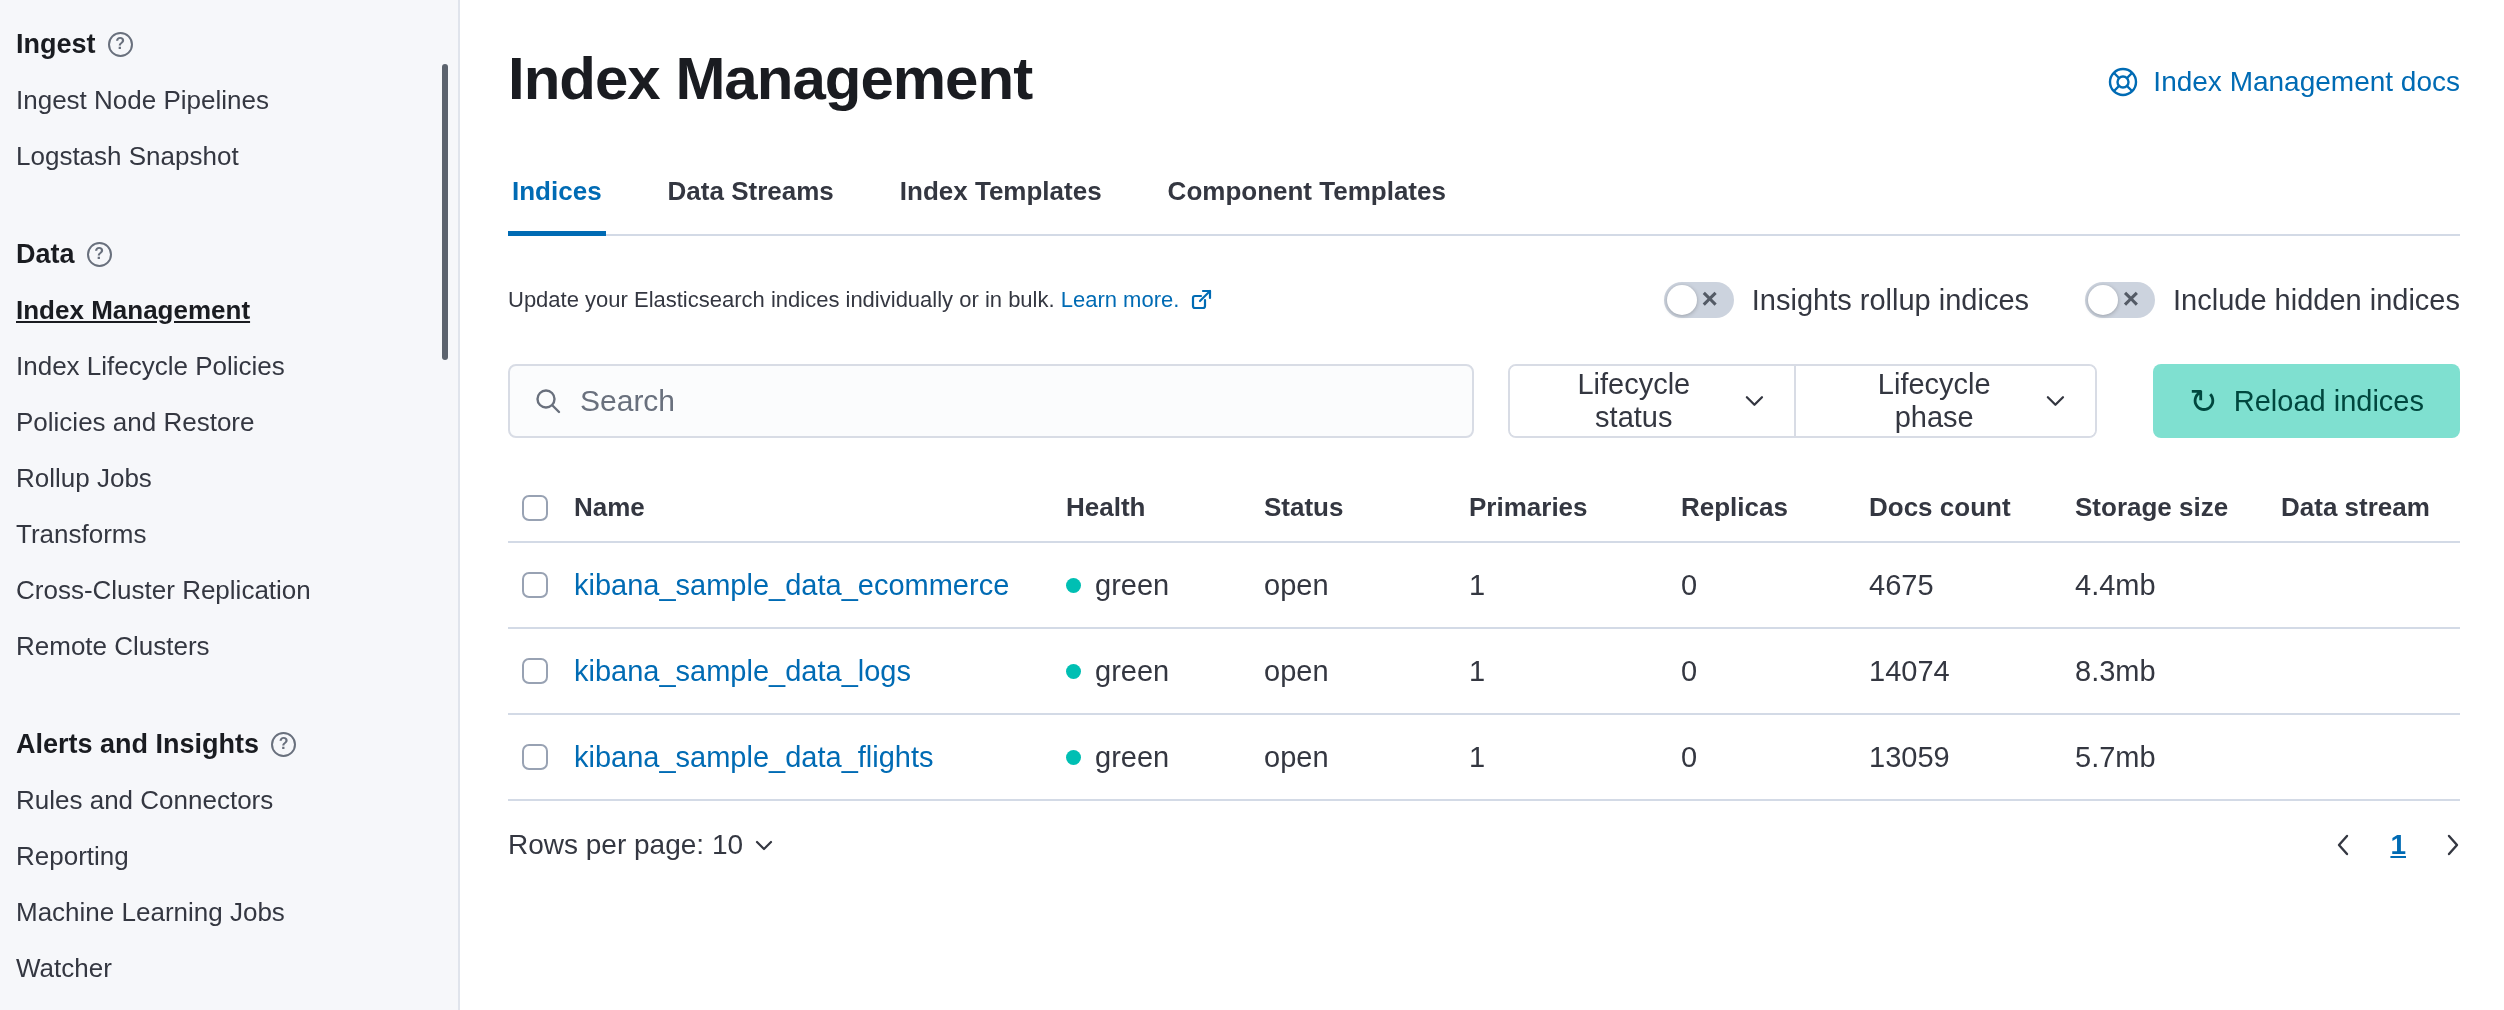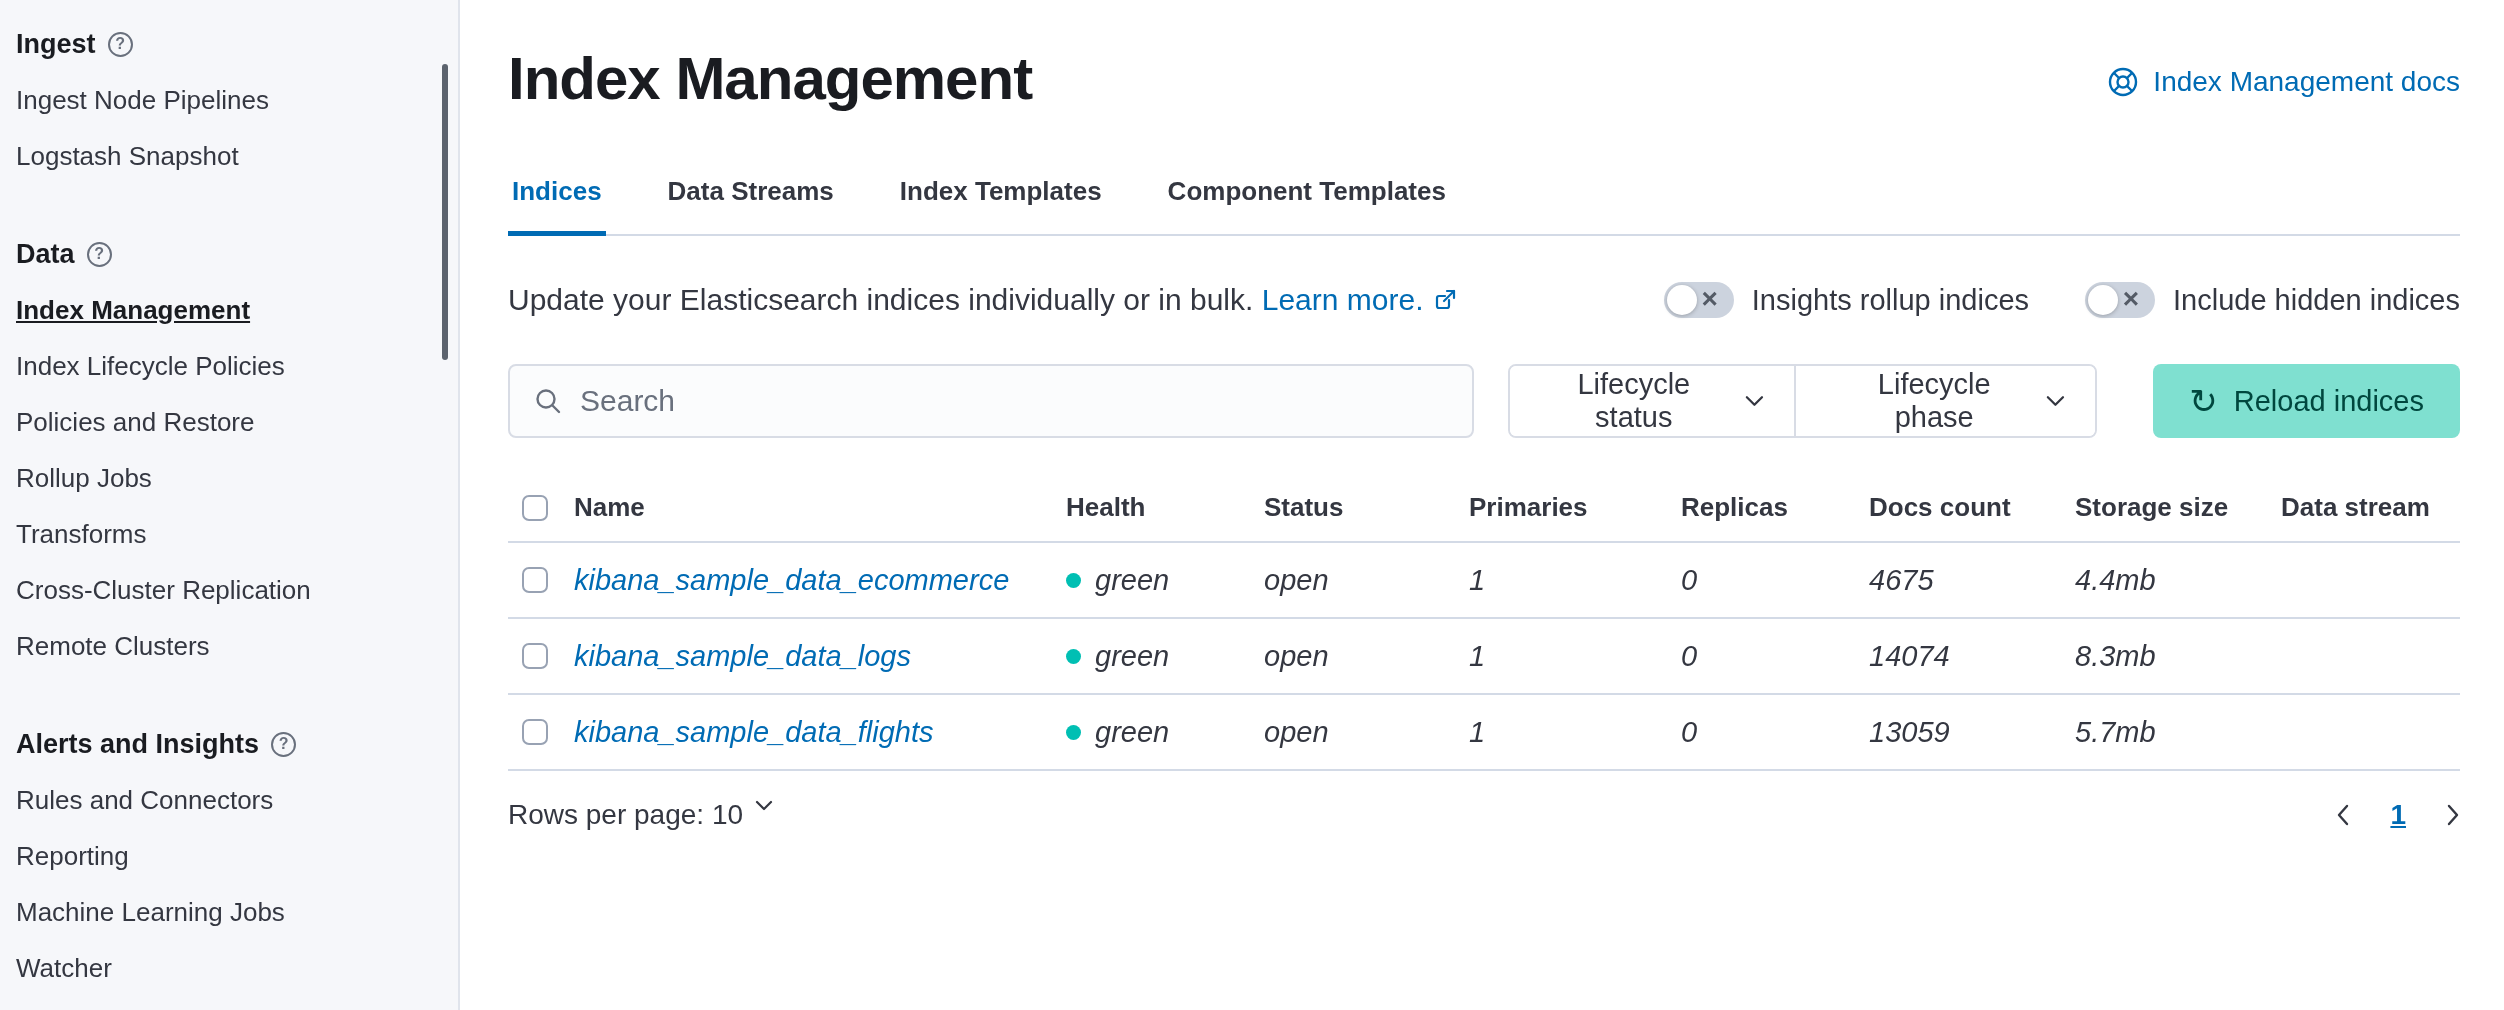--- a/index.html
+++ b/index.html
@@ -52,21 +52,21 @@
   }
 
   .tabs { display: flex; gap: 58px; margin-top: 64px; border-bottom: 2px solid #d3dae6; }
   .tab {
     font-size: 26px; font-weight: 700; color: #343741; cursor: pointer;
     padding: 0 4px 24px; border-bottom: 5px solid transparent; margin-bottom: -2px;
   }
   .tab.active { color: #006BB4; border-bottom-color: #006BB4; }
 
   .banner { margin-top: 46px; display: flex; justify-content: space-between; align-items: center; }
-  .banner-text { font-size: 30px; color: #343741; }
+  .banner-text { font-size: 22px; color: #343741; }
   .learn-more { color: #006BB4; cursor: pointer; text-decoration: none; display: inline-flex; align-items: center; gap: 10px; }
   .toggle-area { display: flex; align-items: center; gap: 56px; }
   .toggle-group { display: flex; align-items: center; gap: 18px; }
   .switch {
     width: 70px; height: 36px; border-radius: 18px; background: #ccd3de;
     position: relative; cursor: pointer; flex: 0 0 auto;
   }
   .switch .knob {
     position: absolute; left: 3px; top: 3px; width: 30px; height: 30px;
     border-radius: 50%; background: #fff; box-shadow: 0 1px 4px rgba(0,0,0,0.25);
@@ -109,36 +109,36 @@
   }
   .reload-icon { font-size: 34px; line-height: 1; }
 
   
   table { width: 100%; border-collapse: collapse; table-layout: fixed; margin-top: 40px; }
   th {
     text-align: left; font-size: 26px; font-weight: 700; color: #343741;
     padding: 14px 8px 18px 0; border-bottom: 2px solid #d3dae6;
   }
   td {
-    font-size: 29px; color: #343741; height: 76px;
-    padding: 0 8px 0 0; border-bottom: 2px solid #d3dae6; font-style: italic;
+    font-size: 29px; color: #343741; height: 86px;
+    padding: 0 8px 0 0; border-bottom: 2px solid #d3dae6;
   }
   .cb-cell { padding-left: 14px; }
   .checkbox {
     width: 26px; height: 26px; border: 2px solid #98a2b3; border-radius: 7px;
     background: #fff; cursor: pointer;
   }
   .name-link { color: #006BB4; cursor: pointer; text-decoration: none; }
   .health { display: flex; align-items: center; gap: 14px; }
   .health-dot { width: 15px; height: 15px; border-radius: 50%; background: #00BFB3; flex: 0 0 auto; }
 
   
   .table-footer { margin-top: 28px; display: flex; justify-content: space-between; align-items: center; }
   .rows-per-page {
-    display: flex; gap: 12px; font-size: 28px; color: #343741;
+    display: flex; align-items: center; gap: 12px; font-size: 28px; color: #343741;
     cursor: pointer; background: none; border: none; font-family: inherit; padding: 0;
   }
   .pager { display: flex; align-items: center; gap: 40px; }
   .page-arrow { cursor: pointer; display: flex; align-items: center; background: none; border: none; padding: 0; }
   .page-num { font-size: 28px; font-weight: 700; color: #006BB4; text-decoration: underline; cursor: pointer; }
 </style>
 </head>
 <body>
 
 <div class="app">

